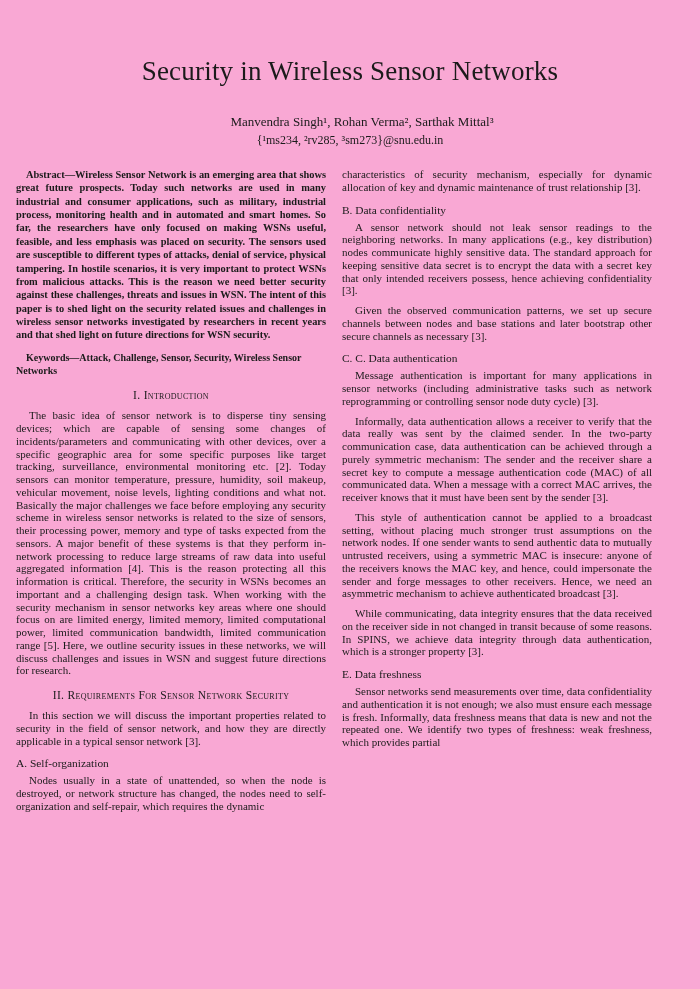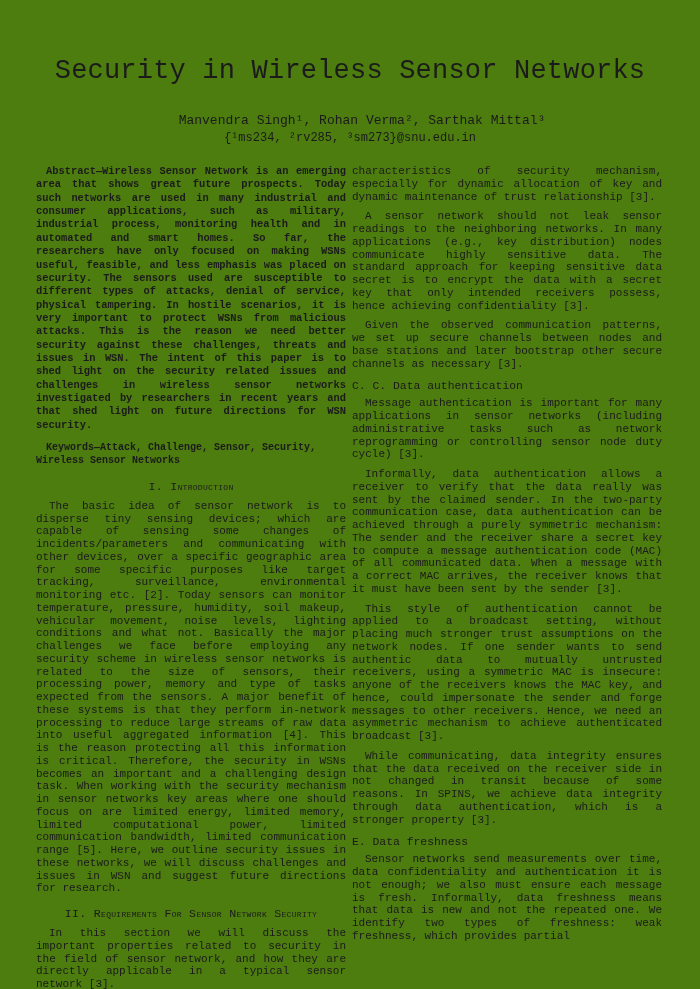--- a/index.html
+++ b/index.html
@@ -4,23 +4,23 @@
 <style>
   html, body {
     margin: 0;
     padding: 0;
     background: #ffffff;
   }
   .page {
     position: relative;
     width: 700px;
     height: 989px;
-    background: #4d7c0f;
+    background: #f9a8d4;
     color: #1b1b1b;
-    font-family: Liberation Mono, monospace;
+    font-family: Liberation Serif, serif;
     overflow: hidden;
     box-sizing: border-box;
     padding-top: 56px;
   }
   .paper-title {
     text-align: center;
     font-size: 27px;
     font-weight: 400;
     letter-spacing: 0.2px;
     margin: 0 40px;
@@ -31,22 +31,22 @@
     margin-top: 27px;
     margin-left: 24px;
   }
   .emails-line {
     text-align: center;
     font-size: 12px;
     margin-top: 3px;
   }
   .columns {
     display: flex;
-    margin: 20px 36px 0 36px;
-    gap: 6px;
+    margin: 20px 36px 0 16px;
+    gap: 16px;
   }
   .col {
     width: 310px;
     flex: 0 0 310px;
     text-align: justify;
   }
   p.body-par {
     font-size: 11px;
     line-height: 1.16;
     margin: 0 0 7px 0;
@@ -116,20 +116,21 @@
       <h3 class="sub-heading">A. Self-organization</h3>
 
       <p class="body-par">Nodes usually in a state of unattended, so when the node is destroyed, or network structure has changed, the nodes need to self-organization and self-repair, which requires the dynamic</p>
 
     </div>
 
     <div class="col">
 
       <p class="body-par no-indent">characteristics of security mechanism, especially for dynamic allocation of key and dynamic maintenance of trust relationship [3].</p>
 
+      <h3 class="sub-heading">B. Data confidentiality</h3>
 
       <p class="body-par">A sensor network should not leak sensor readings to the neighboring networks. In many applications (e.g., key distribution) nodes communicate highly sensitive data. The standard approach for keeping sensitive data secret is to encrypt the data with a secret key that only intended receivers possess, hence achieving confidentiality [3].</p>
 
       <p class="body-par">Given the observed communication patterns, we set up secure channels between nodes and base stations and later bootstrap other secure channels as necessary [3].</p>
 
       <h3 class="sub-heading">C. C. Data authentication</h3>
 
       <p class="body-par">Message authentication is important for many applications in sensor networks (including administrative tasks such as network reprogramming or controlling sensor node duty cycle) [3].</p>
 
       <p class="body-par">Informally, data authentication allows a receiver to verify that the data really was sent by the claimed sender. In the two-party communication case, data authentication can be achieved through a purely symmetric mechanism: The sender and the receiver share a secret key to compute a message authentication code (MAC) of all communicated data. When a message with a correct MAC arrives, the receiver knows that it must have been sent by the sender [3].</p>

